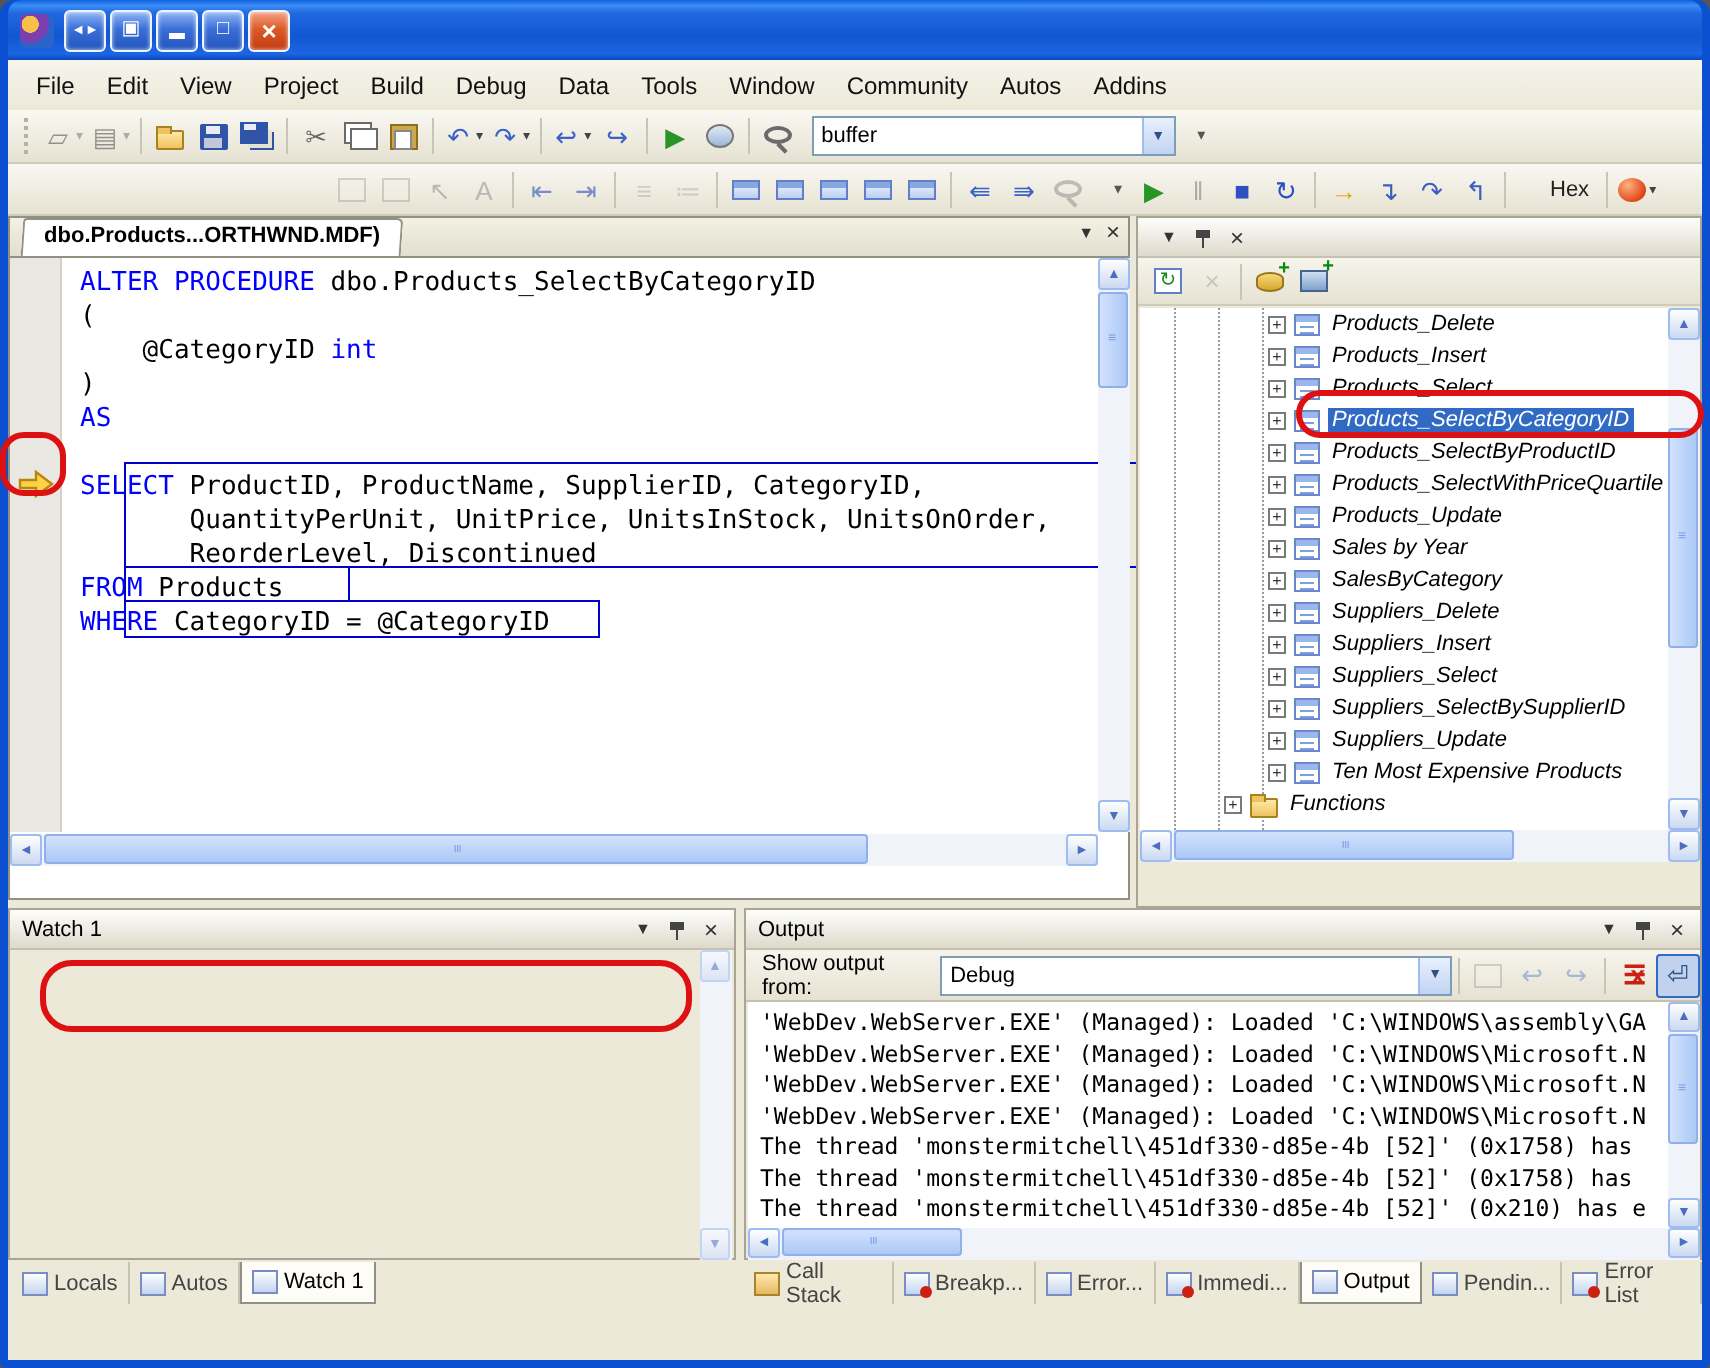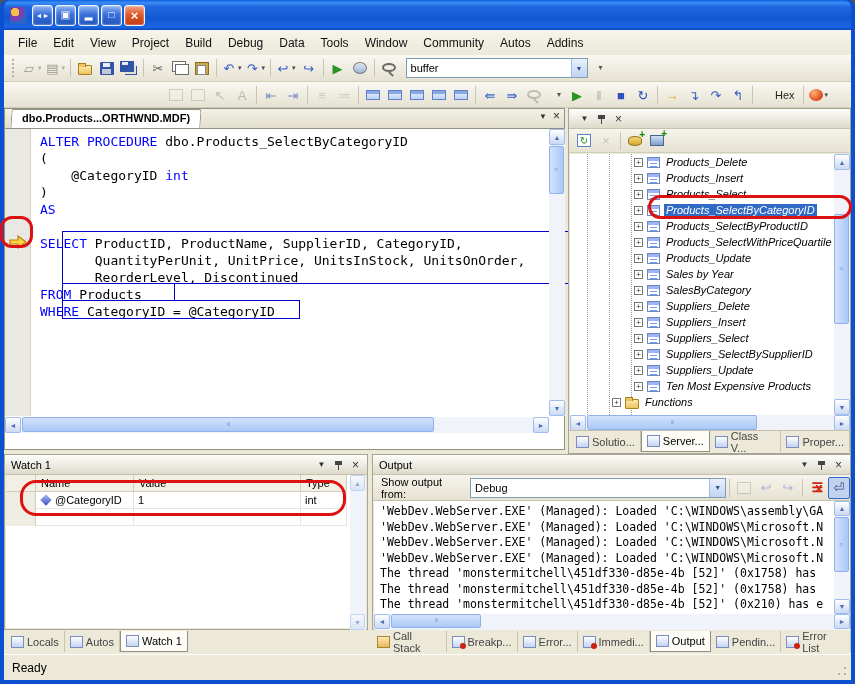--- a/index.html
+++ b/index.html
@@ -486,63 +486,31 @@
         <div class="sb-btn" style="left:0;bottom:0;width:16px;height:16px;">▼</div>
       </div>
 
       <div class="sb" style="left:1px;top:306px;width:280px;height:16px;">
         <div class="sb-btn" style="left:0;top:0;width:16px;height:16px;">◄</div>
         <div class="sb-thumb h" style="left:17px;top:0;width:170px;height:15px;">
             <div class="sb-grip" style="transform:translate(-50%,-55%) rotate(90deg);">≡</div>
           </div>
         <div class="sb-btn" style="right:0;top:0;width:16px;height:16px;">►</div>
       </div>
-      <div class="se-tabs" id="se-tabs">
-          <span class="mini-tab">
-            <span class="ti"></span>
-            <span>Solutio...</span>
-          </span>
-          <span class="mini-tab active">
-            <span class="ti"></span>
-            <span>Server...</span>
-          </span>
-          <span class="mini-tab">
-            <span class="ti"></span>
-            <span>Class V...</span>
-          </span>
-          <span class="mini-tab">
-            <span class="ti"></span>
-            <span>Proper...</span>
-          </span>
-        </div>
     </div>
 
     <div class="panel" id="watch-panel">
       <div class="panel-header">
         <span class="ph-title">Watch 1</span>
         <span class="ph-btn" style="font-size:8px;">▼</span>
         <span class="ph-btn">
             <span class="pin-shape"></span>
           </span>
         <span class="ph-btn" style="font-size:12px;">×</span>
       </div>
-      <div id="watch-grid">
-          <div class="wcol-hdr" style="left: 0px; width: 30px;"></div>
-          <div class="wcol-hdr" style="left: 30px; width: 98px;">Name</div>
-          <div class="wcol-hdr" style="left: 128px; width: 167px;">Value</div>
-          <div class="wcol-hdr" style="left: 295px; width: 46px;">Type</div>
-          <div class="wmargin" style="top: 17px; height: 17px;"></div>
-          <div class="wcell" style="left: 30px; width: 98px; top: 17px;"><span class="sh-diamond" style="margin: 1px 5px 0px 2px;"></span><span>@CategoryID</span></div>
-          <div class="wcell" style="left: 128px; width: 167px; top: 17px;">1</div>
-          <div class="wcell" style="left: 295px; width: 46px; top: 17px;">int</div>
-          <div class="wmargin" style="top: 34px; height: 17px;"></div>
-          <div class="wcell" style="left: 30px; width: 98px; top: 34px;"></div>
-          <div class="wcell" style="left: 128px; width: 167px; top: 34px;"></div>
-          <div class="wcell" style="left: 295px; width: 46px; top: 34px;"></div>
-        </div>
       <div class="sb" style="right:1px;top:20px;width:16px;height:155px;">
         <div class="sb-btn" style="left:0;top:0;width:15px;height:16px;opacity:.55;">▲</div>
         <div class="sb-btn" style="left:0;bottom:0;width:15px;height:16px;opacity:.55;">▼</div>
       </div>
     </div>
 
     <div class="panel" id="output-panel">
       <div class="panel-header">
         <span class="ph-title">Output</span>
         <span class="ph-btn" style="font-size:8px;">▼</span>
@@ -632,22 +600,18 @@
             <span class="ti"></span>
             <span>Pendin...</span>
           </span>
           <span class="mini-tab">
             <span class="ti red"></span>
             <span>Error List</span>
           </span>
         </span>
     </div>
 
-    <div id="status">
-      <span>Ready</span>
-      <span class="grip-dots"></span>
-    </div>
 
     <div class="annotation" style="left:-4px;top:186px;width:33px;height:32px;border-radius:12px;"></div>
     <div class="annotation" style="left:644px;top:165px;width:204px;height:24px;border-radius:12px;"></div>
     <div class="annotation" style="left:16px;top:450px;width:326px;height:36px;border-radius:16px;"></div>
   </div>
 </div>
 
 </body></html>

